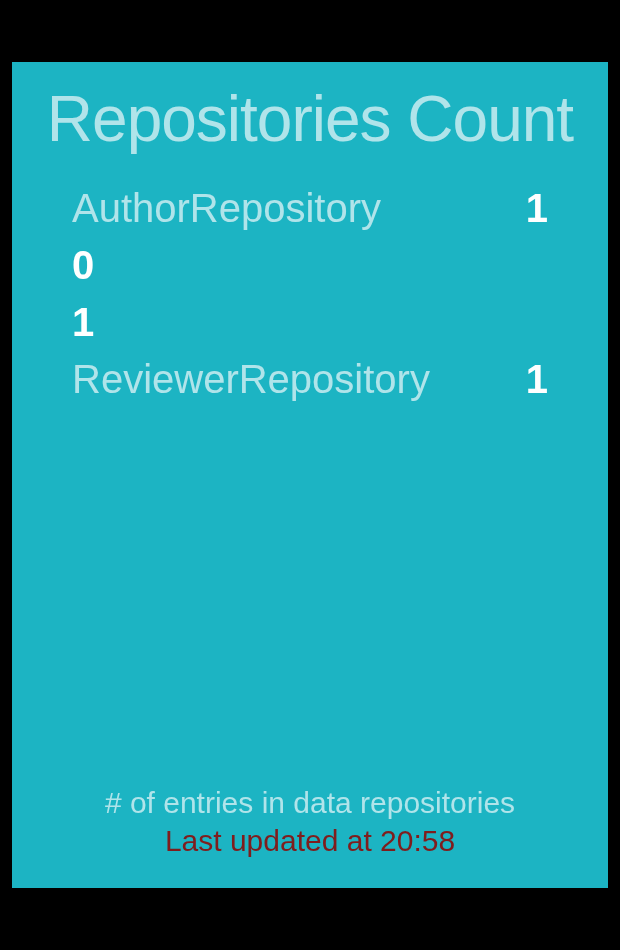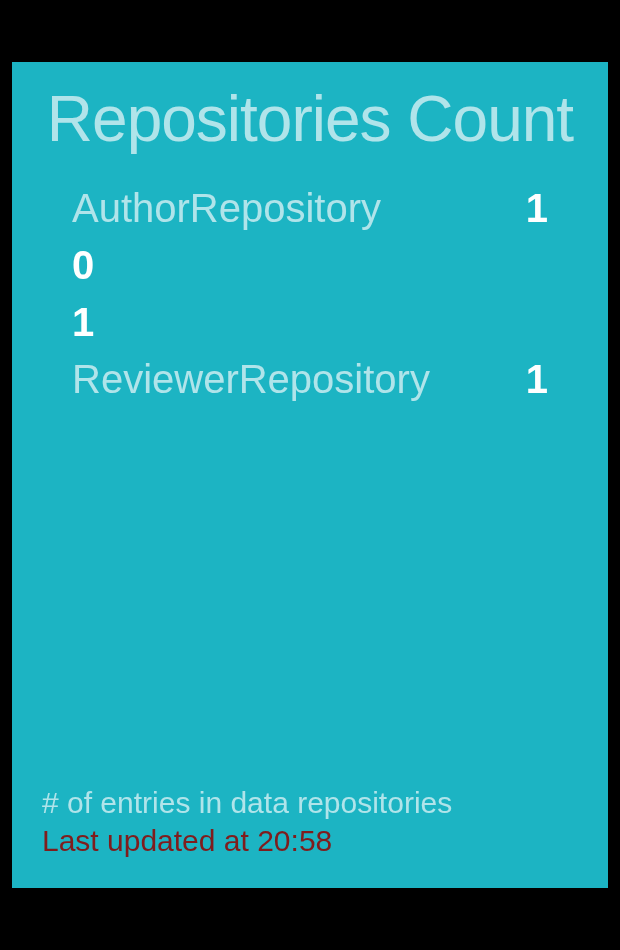--- a/index.html
+++ b/index.html
@@ -47,20 +47,21 @@
       color: #b0e4ea;
       font-size: 40px;
       font-weight: 400;
     }
     .value {
       color: #ffffff;
       font-size: 40px;
       font-weight: 700;
     }
     .footer {
+      text-align: center;
     }
     .subtitle {
       color: #b0e4ea;
       font-size: 30px;
       font-weight: 400;
       margin-bottom: 4px;
     }
     .updated {
       color: #7f1d1d;
       font-size: 30px;

